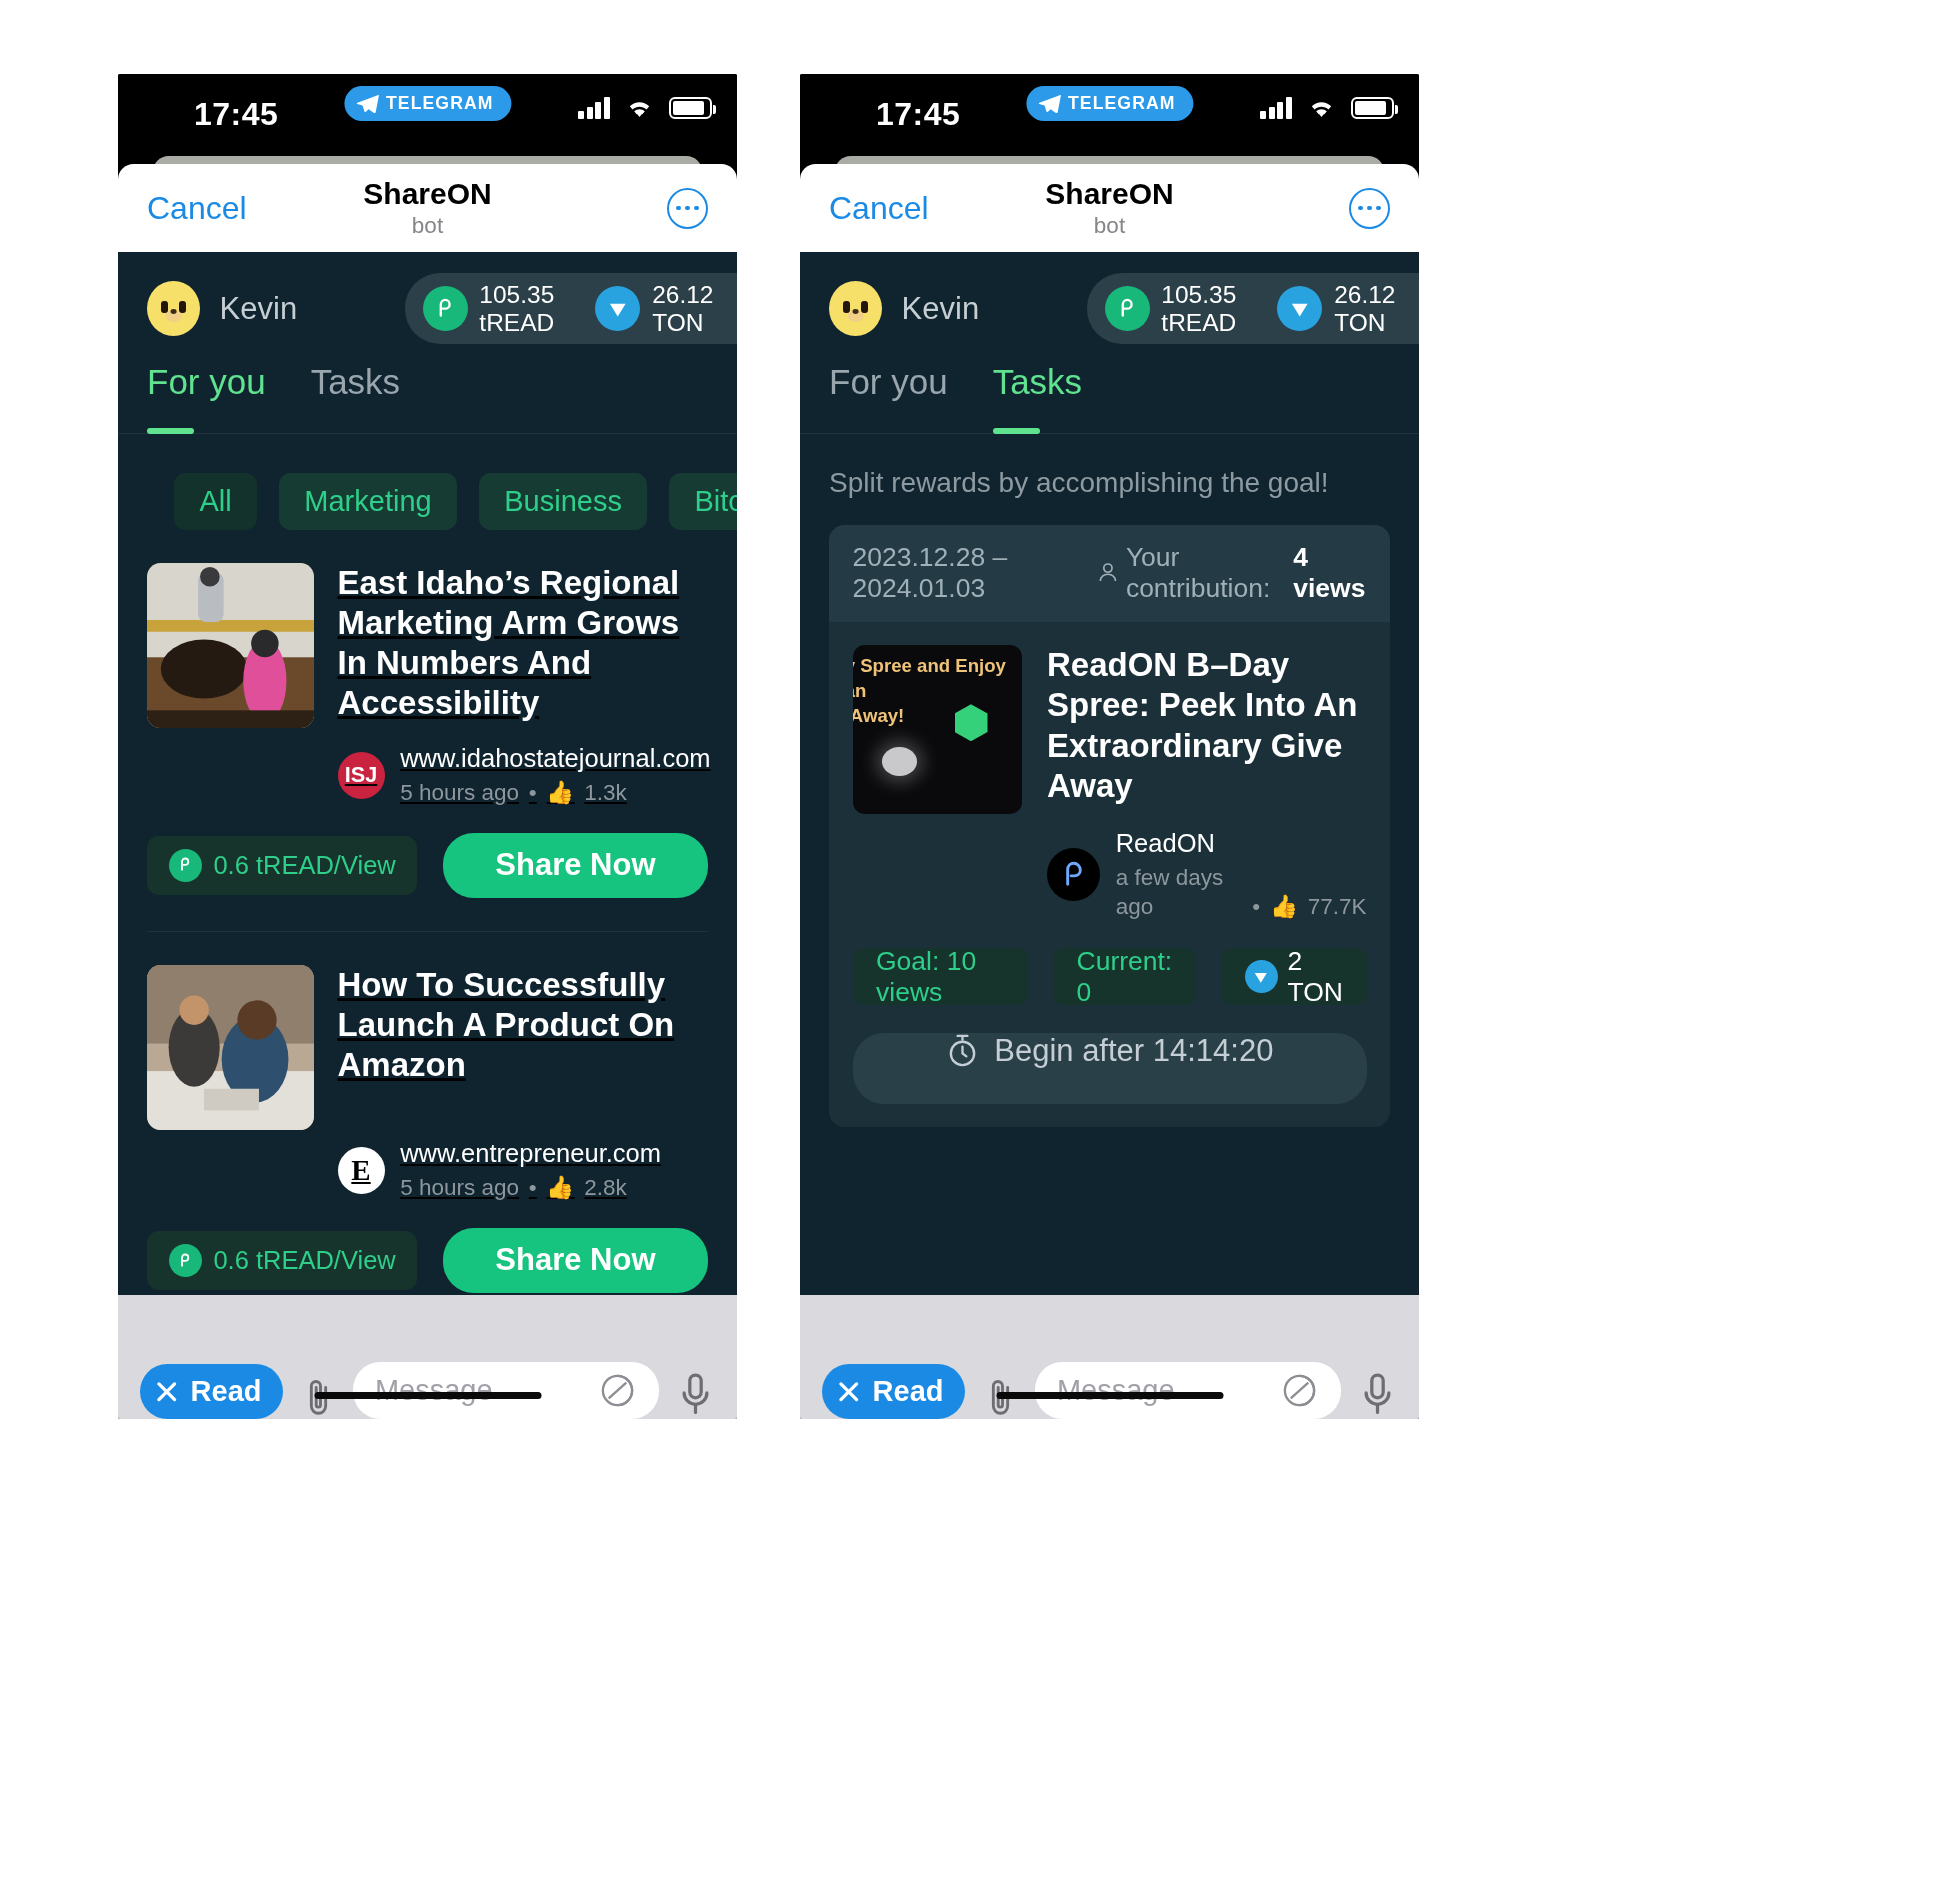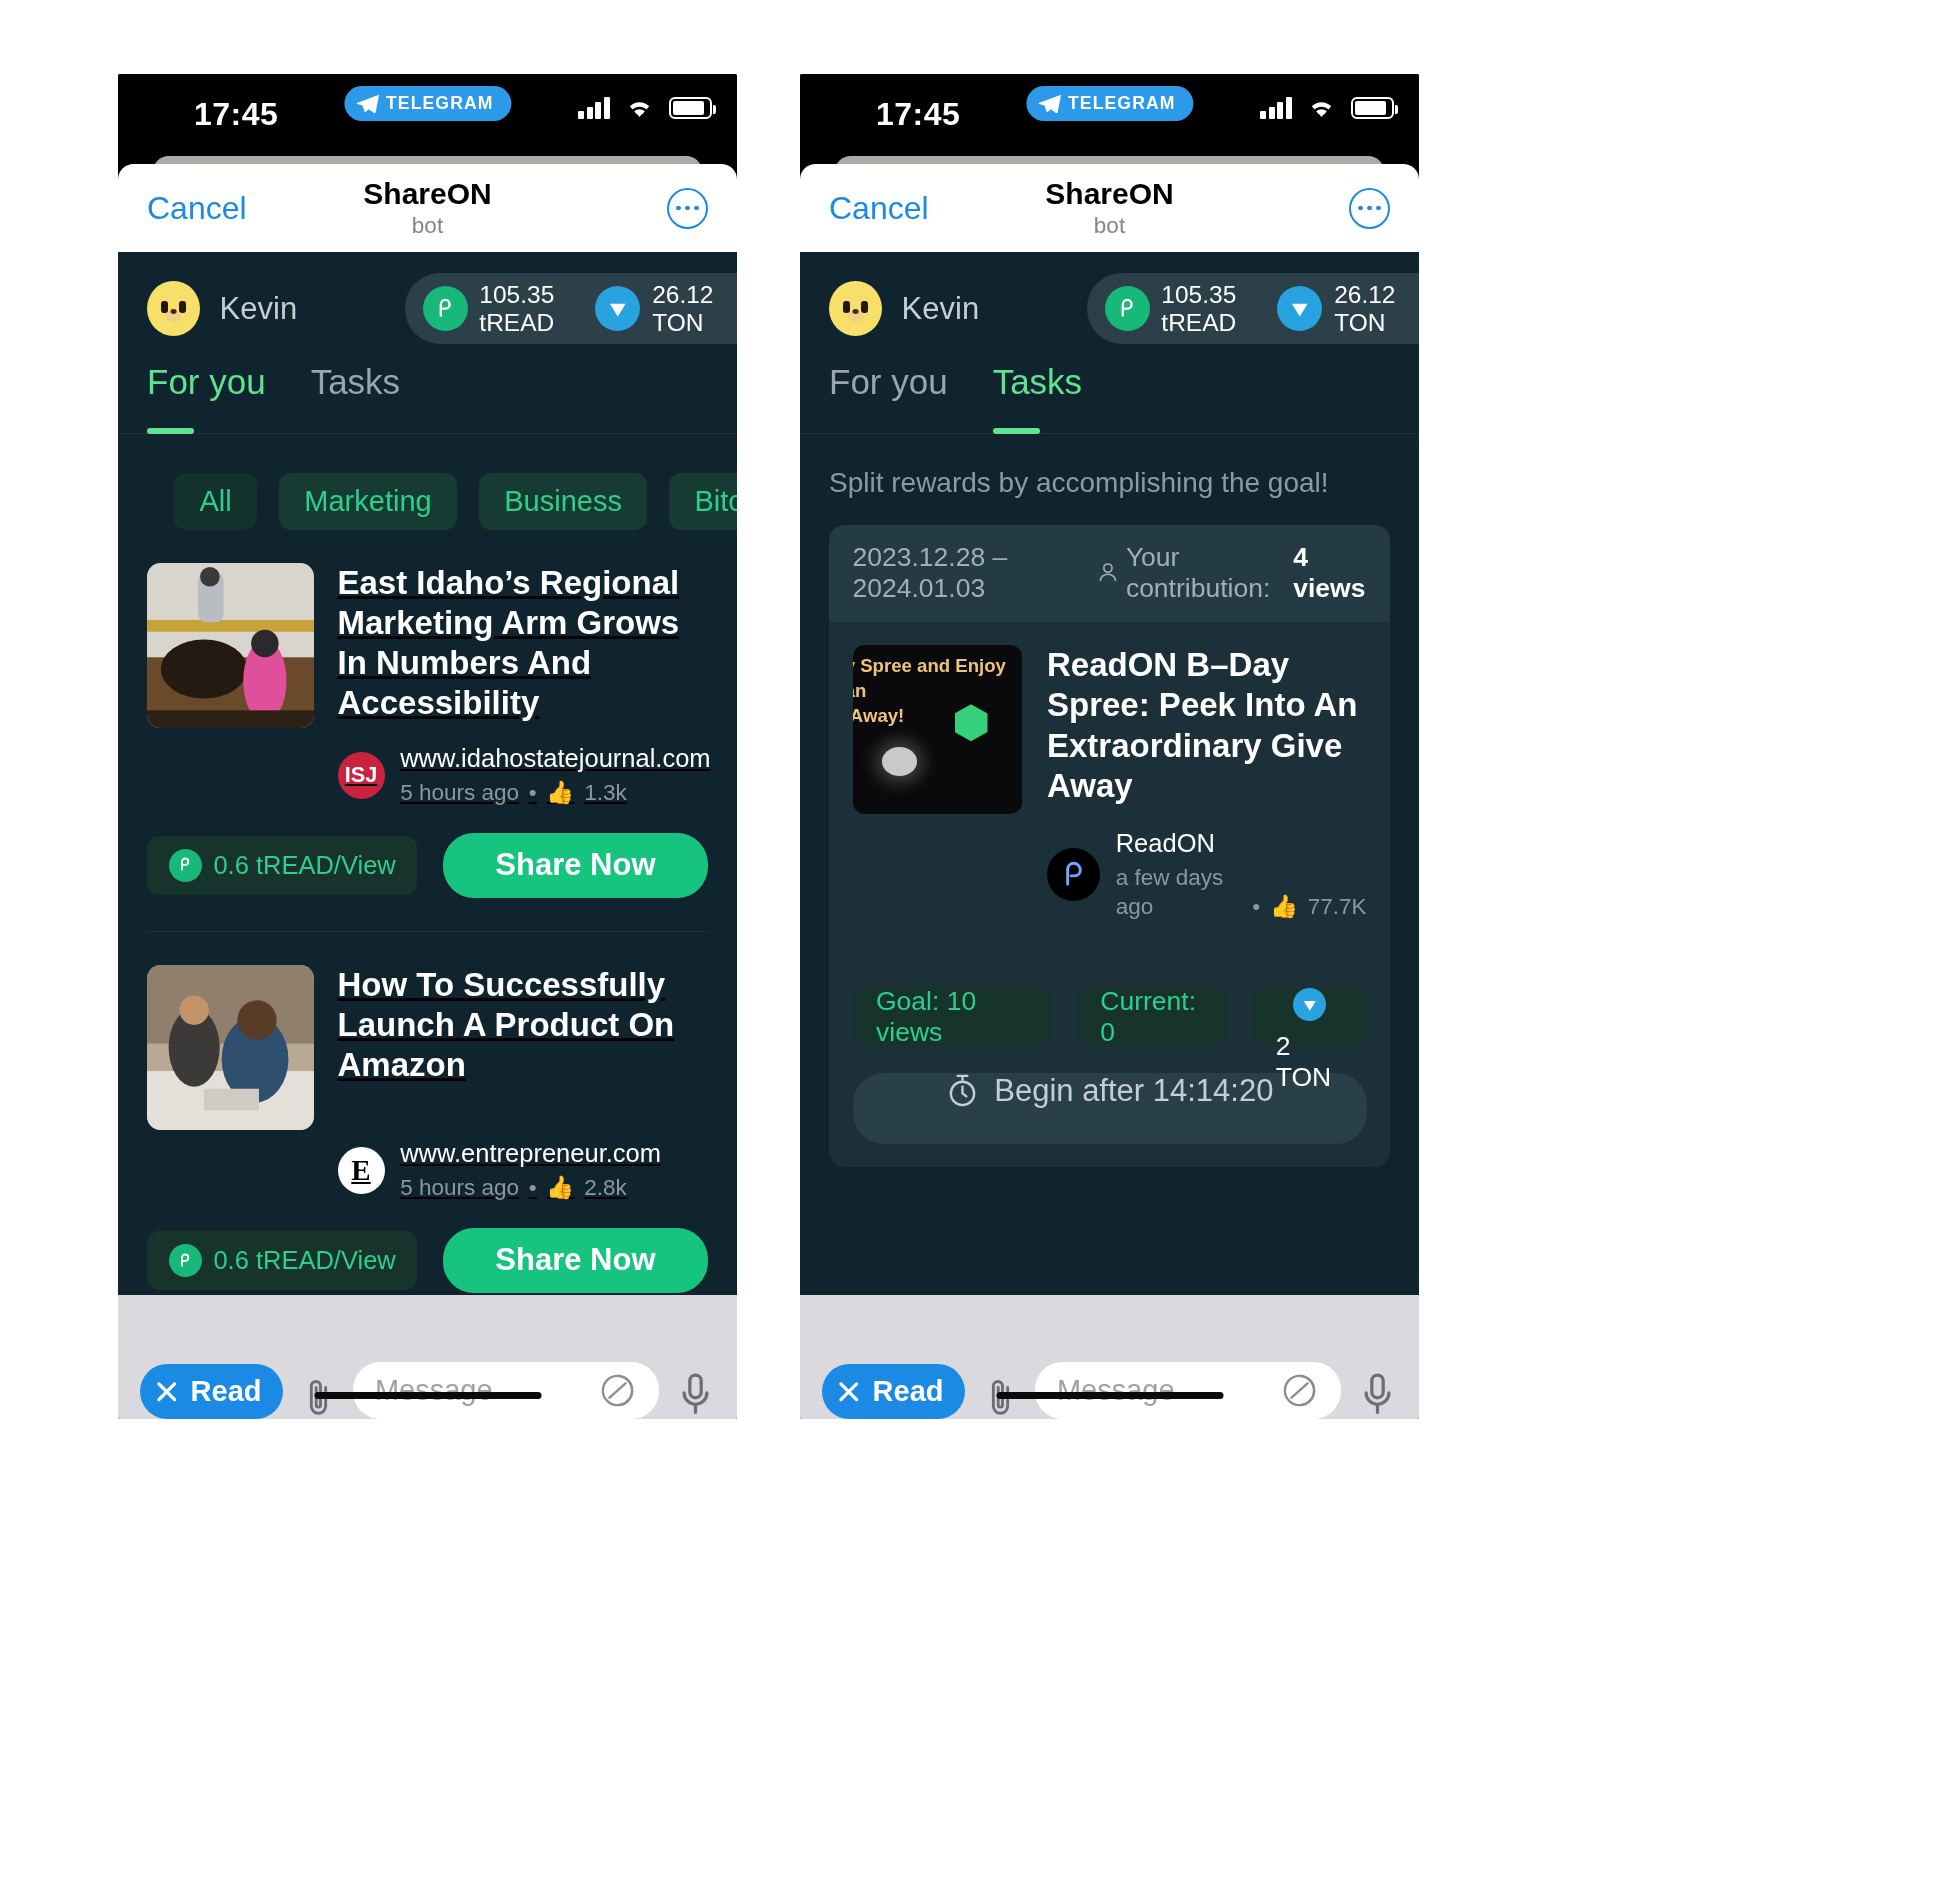--- a/index.html
+++ b/index.html
@@ -133,22 +133,22 @@
   .tthumb .hex { position:absolute; left:102px; top:59px; width:33px;height:37px;
                  background:#34d17a; clip-path:polygon(50% 0,100% 25%,100% 75%,50% 100%,0 75%,0 25%);
                  filter: blur(0.3px); }
   .tthumb .coinimg{position:absolute; left:29px;top:102px;width:35px;height:29px;
                    border-radius:50%;background:#c9c9cc; box-shadow:0 0 17.6px 5.9px rgba(255,255,255,.25)}
   .ttitle { color:#fff; font-size:33px; font-weight:bold; line-height:1.22; }
   .tsrc { display:flex; align-items:center; gap:15.7px; margin-top:21.6px; }
   .tsrc .favicon{width:53px;height:53px;flex:0 0 53px;background:#000;}
   .tchips { display:flex; gap:25.5px; margin-top:27.4px; }
   .tchip { background:#16332c; border-radius:11.8px; height:57px; display:flex; align-items:center;
-           gap:9.8px; padding:0 23.5px; color:#2ecf8a; font-size:26.5px;margin-top:40px; }
-  .tchip.ton { margin-left:auto;flex-direction:column; }
+           gap:9.8px; padding:0 23.5px; color:#2ecf8a; font-size:26.5px; }
+  .tchip.ton { margin-left:auto; }
   .tchip .coin{width:33px;height:33px;flex:0 0 33px}
   .tchip.ton span{color:#fff}
   .beginbtn { margin-top:27.4px; background:#2a4049; border-radius:31px; height:71px;
               display:flex; justify-content:center; gap:15.7px;
               color:#c4ced4; font-size:31px; }
 
   
   .msgbar { position:absolute; left:0; right:0; bottom:0; height:124px; background:#d9d9de;
             display:flex; align-items:flex-end; padding:0 21.6px; gap:17.6px; }
   .readbtn { background:#1a8ae5; border-radius:27.4px; height:55px; display:flex;

